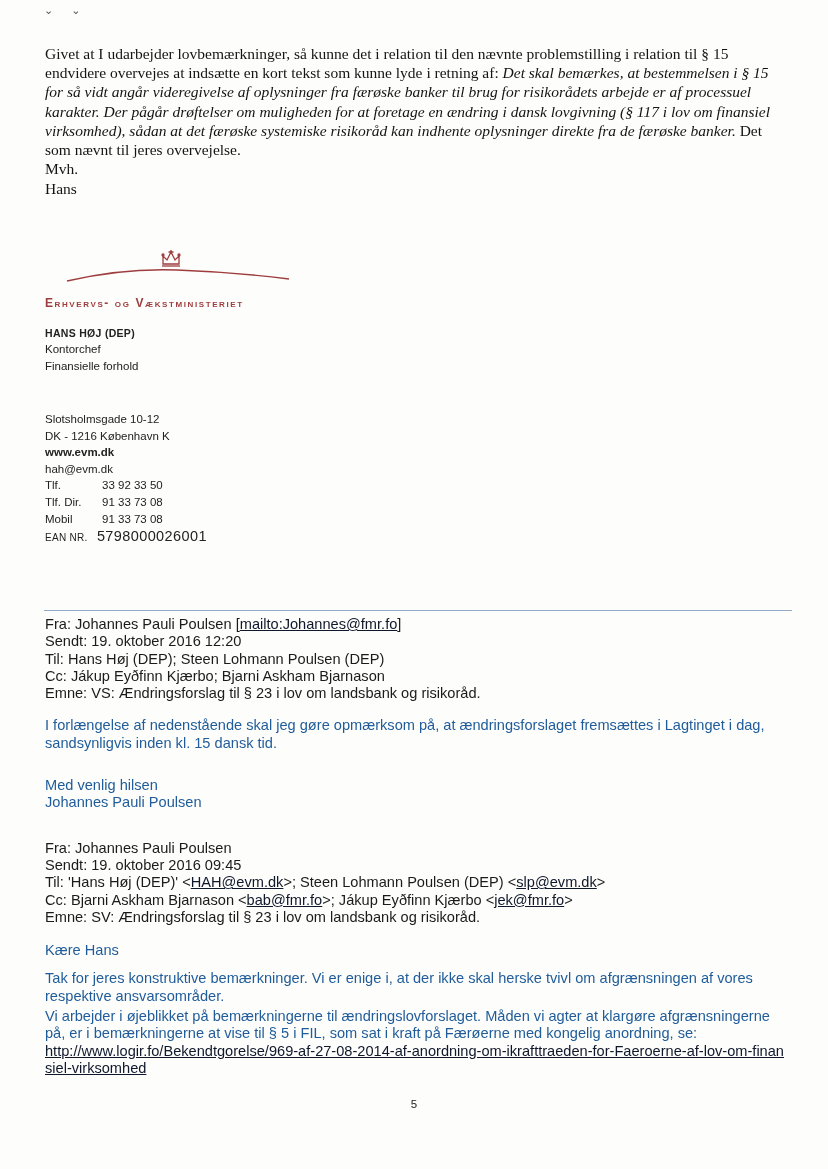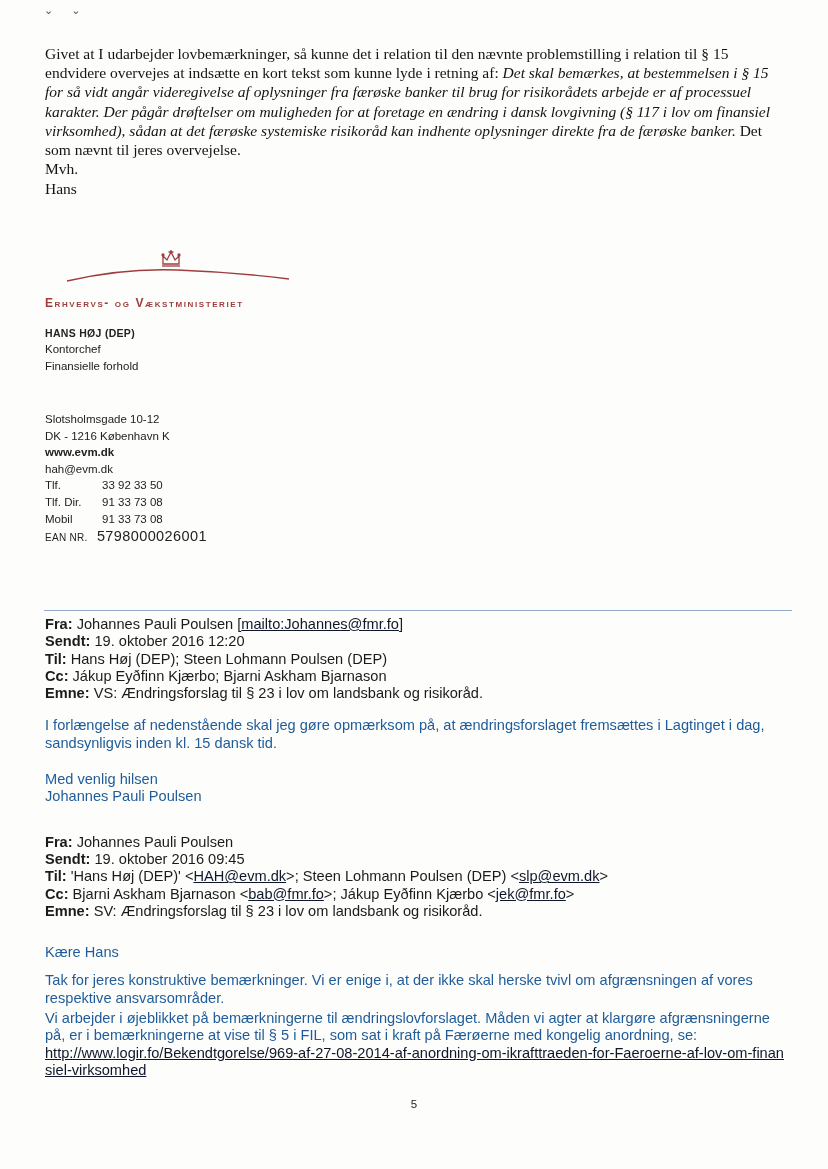--- a/index.html
+++ b/index.html
@@ -47,27 +47,27 @@
   .ean-row { }
   .ean-label { font-size:10px; letter-spacing:.3px; }
   .ean-number { font-size:14.5px; margin-left:6px; letter-spacing:.4px; }
   
   .divider { position:absolute; left:44px; top:610px; width:748px; border-top:1px solid #93a9c7; }
   
   .emails {
     position:absolute; left:45px; top:616px; width:742px;
     font-size:14.6px; line-height:17.3px; color:#1b1b1b;
   }
-  .hline b { font-weight:bold; }
+  .hline b { font-weight:normal; }
   .blue { color:#1f5c99; }
   a.link, .link { color:#0f172a; text-decoration:underline; cursor:pointer; }
   .body1 { margin-top:15px; }
-  .closing { margin-top:19px; }
+  .closing { margin-top:25px; }
   .header2 { margin-top:28px; }
-  .greeting { margin-top:24px; }
+  .greeting { margin-top:16px; }
   .bodypara1 { margin-top:11px; }
   .bodypara2 { margin-top:3px; }
   .longlink { display:inline-block; max-width:742px; overflow-wrap:anywhere; word-break:break-all; }
   
   .page-number {
     position:absolute; left:0; top:1098px; width:828px;
     text-align:center; font-size:11.5px; color:#222;
   }
 </style>
 </head>

